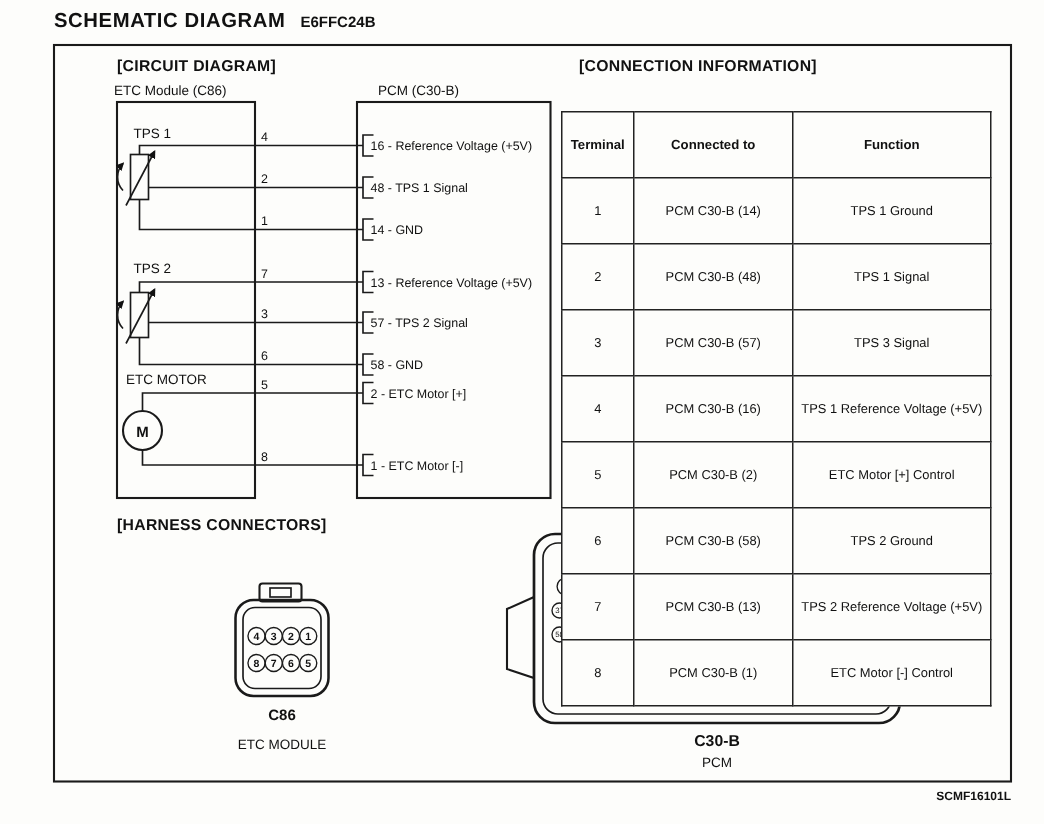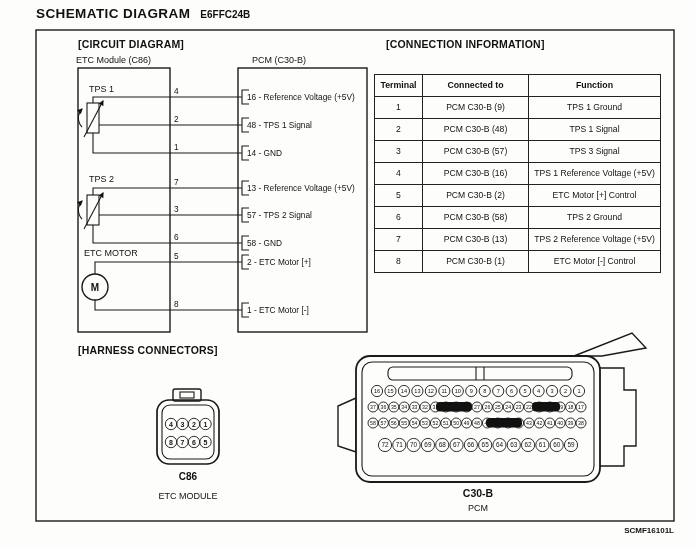--- a/index.html
+++ b/index.html
@@ -5,21 +5,21 @@
   * { margin:0; padding:0; box-sizing:border-box; }
   html,body { width:696px; height:549px; }
   body { font-family:"Liberation Sans", sans-serif; background:#fdfdfb; color:#111; }
   .page { position:relative; width:696px; height:549px; overflow:hidden; background:#fdfdfb; }
   .title-row { position:absolute; left:36px; top:6px; display:flex; align-items:baseline; gap:10px; }
   .title { font-size:13.5px; font-weight:700; letter-spacing:.4px; }
   .title-code { font-size:10px; font-weight:700; }
   .sec-heading { position:absolute; font-size:10.5px; font-weight:700; letter-spacing:.2px;padding-left:12px; }
   .art { position:absolute; left:0; top:0; }
   .conn-table { position:absolute; left:374px; top:74px; border-collapse:collapse; table-layout:fixed; font-size:8.6px; background:#fdfdfb; }
-  .conn-table th, .conn-table td { border:1px solid #222; text-align:center; padding:6px 2px; line-height:1.05; overflow:hidden; white-space:nowrap; }
+  .conn-table th, .conn-table td { border:1px solid #222; text-align:center; padding:17px 2px; line-height:1.05; overflow:hidden; white-space:nowrap; }
   .conn-table th { font-weight:700; font-size:8.8px; }
   .footer-code { position:absolute; right:22px; top:526px; font-size:8px; font-weight:700;text-align:center; }
   svg .ln { fill:none; stroke:#1a1a1a; stroke-width:1.4; }
   svg .w  { fill:none; stroke:#1a1a1a; stroke-width:1.1; }
   svg .pin { fill:none; stroke:#1a1a1a; stroke-width:0.9; }
   svg text { fill:#111; font-family:"Liberation Sans", sans-serif; }
   svg .t9  { font-size:9px; }
   svg .t85 { font-size:8.3px; }
   svg .cap-b { font-size:10px; font-weight:700; }
   svg .cap { font-size:9px; }
@@ -319,21 +319,21 @@
     <thead>
         <tr id="conn-head">
           <th>Terminal</th>
           <th>Connected to</th>
           <th>Function</th>
         </tr>
       </thead>
     <tbody id="conn-body">
         <tr>
           <td>1</td>
-          <td>PCM C30-B (9)</td>
+          <td>PCM C30-B (14)</td>
           <td>TPS 1 Ground</td>
         </tr>
         <tr>
           <td>2</td>
           <td>PCM C30-B (48)</td>
           <td>TPS 1 Signal</td>
         </tr>
         <tr>
           <td>3</td>
           <td>PCM C30-B (57)</td>

